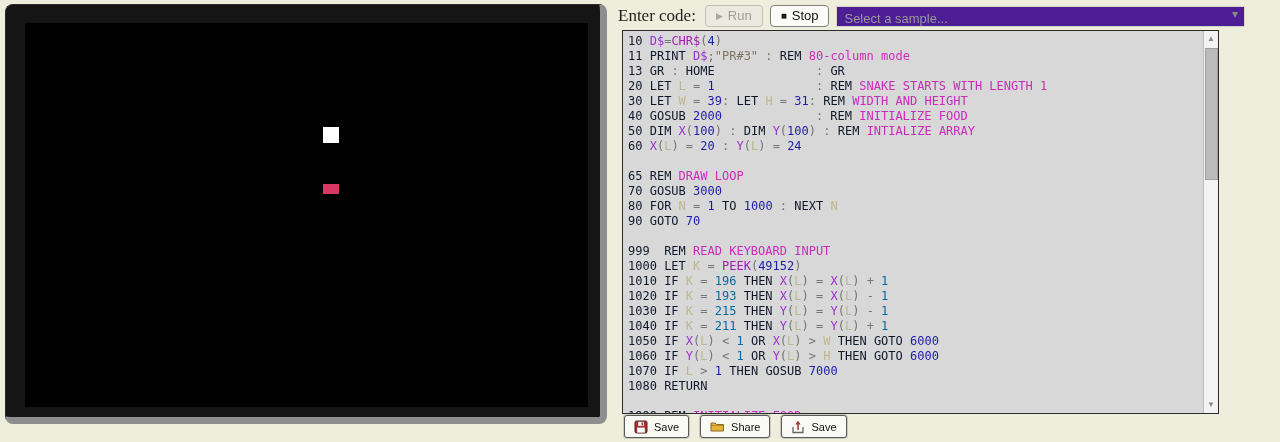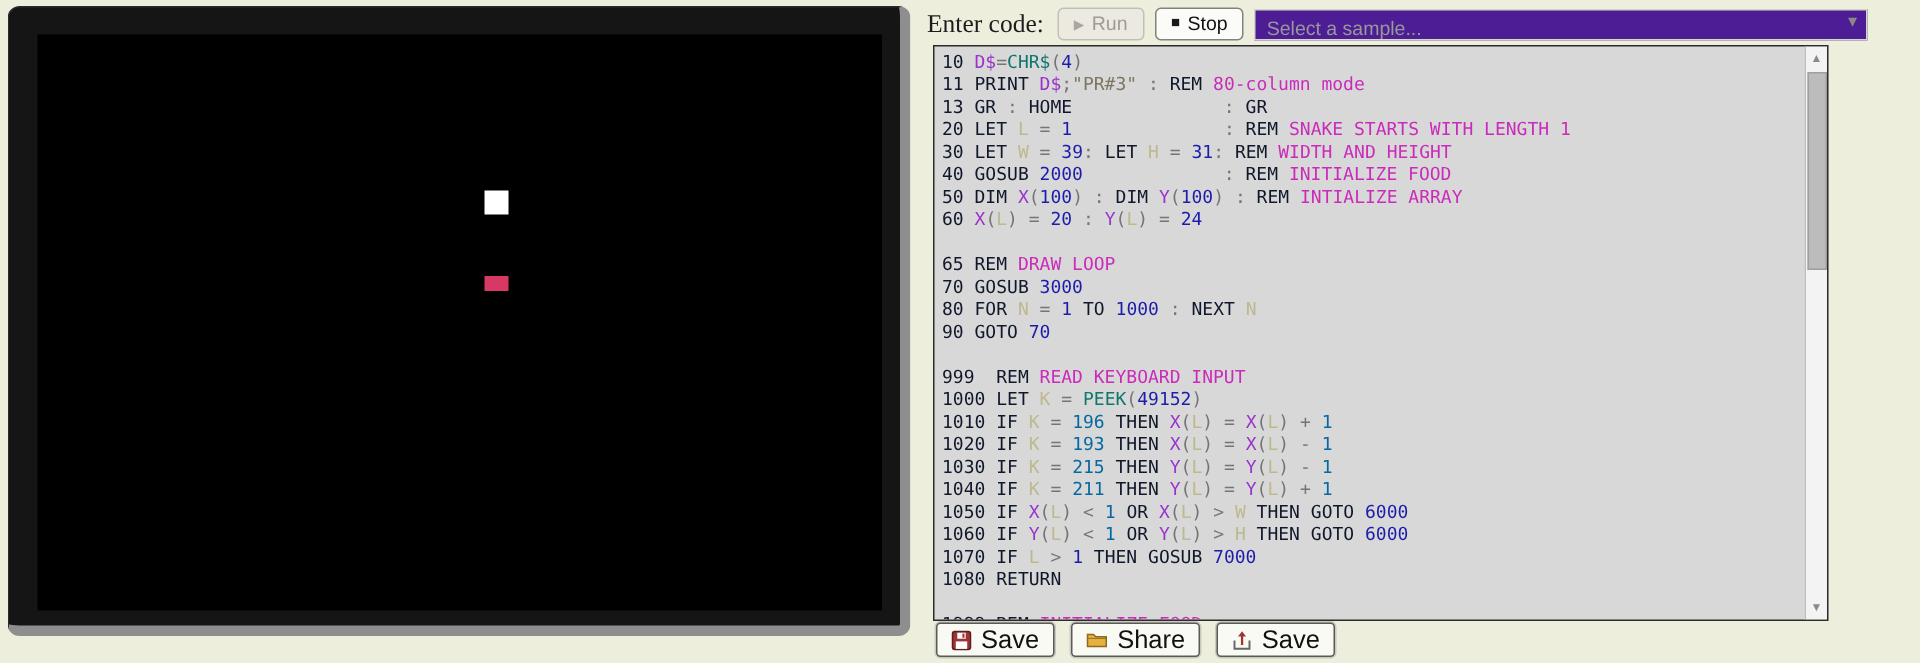--- a/index.html
+++ b/index.html
@@ -59,21 +59,21 @@
     font-family:"DejaVu Sans Mono", monospace;font-size:12px;line-height:15px;
     white-space:pre;overflow:hidden;
   }
   .code-line{height:15px;}
   .tk-ln{color:#0f172a;margin-top:24px;}
   .tk-kw{color:#0f172a;}
   .tk-num{color:#1c1caa;}
   .tk-rnum{color:#0369a1;}
   .tk-var{color:#9a33cc;}
   .tk-sv{color:#bdb98d;}
-  .tk-fn{color:#0f766e;text-align:right;}
+  .tk-fn{color:#a21caf;text-align:right;}
   .tk-str{color:#7d7663;}
   .tk-com{color:#cb2bba;}
   .tk-op{color:#757575;}
   .tk-t{color:#222;}
   .scrollbar{
     position:absolute;right:0;top:0;bottom:0;width:15px;
     background:#f3f3f3;border-left:1px solid #bdbdbd;box-sizing:border-box;
   }
   .sb-btn{
     position:absolute;left:0;width:14px;height:14px;color:#8a8a8a;
@@ -87,21 +87,21 @@
     background:#bcbcbc;border:1px solid #9f9f9f;cursor:pointer;
   }
   
   .btnrow{
     position:absolute;left:624px;top:415px;display:flex;gap:11px;
   }
   .fbtn{
     display:inline-flex;align-items:center;gap:6px;
     background:#fafaf5;border:1px solid #5a5a5a;border-radius:3px;
     box-shadow:0 0 0 1px #c9c9bd;
-    padding:3px 9px;font-size:17px;color:#111;cursor:pointer;height:23px;
+    padding:3px 9px;font-size:11px;color:#111;cursor:pointer;height:23px;
     box-sizing:border-box;
   }
   .fbtn svg{display:block;}
 </style>
 </head>
 <body>
 
 <div>
 
   <div class="monitor">

